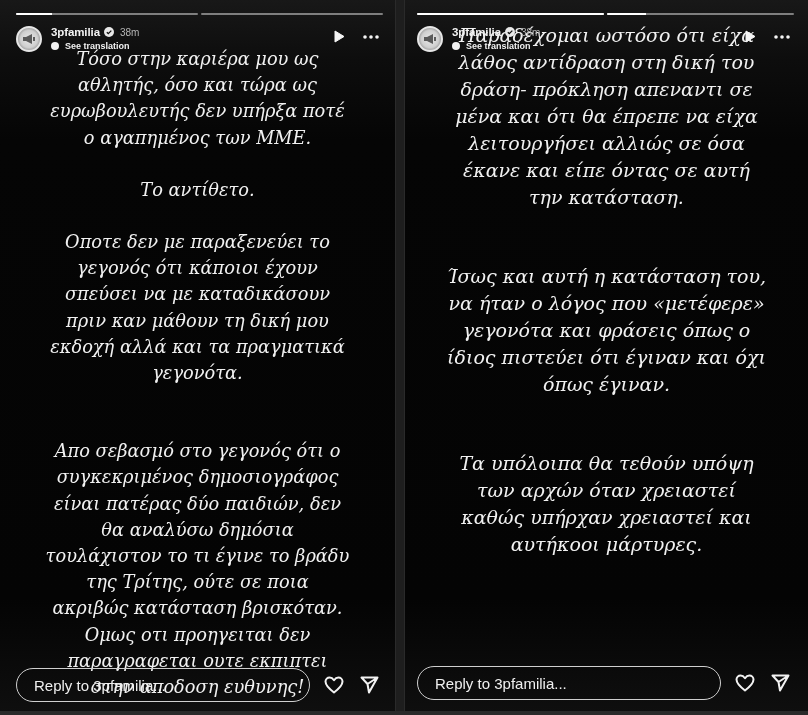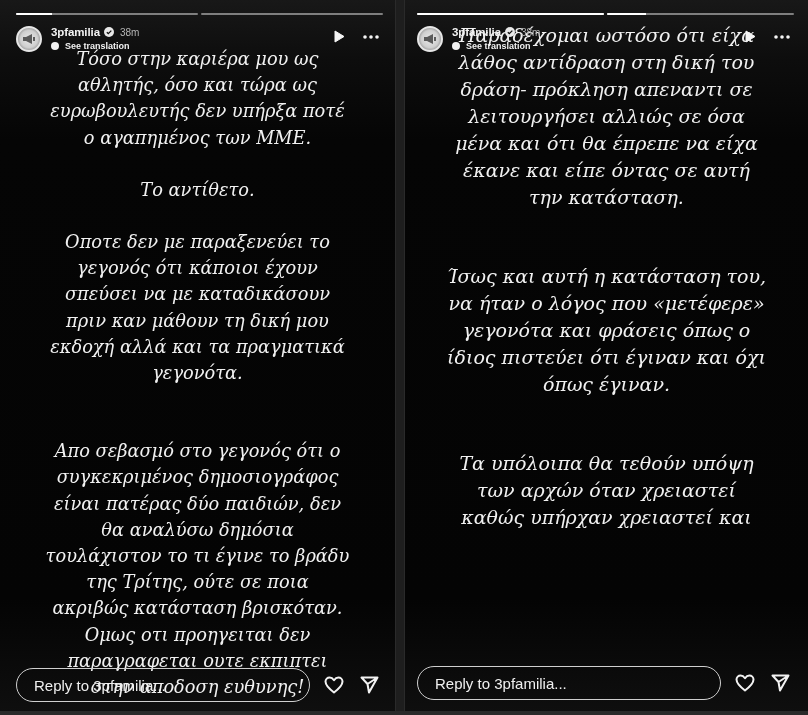--- a/index.html
+++ b/index.html
@@ -179,36 +179,37 @@
     <div class="seg">
         <div class="fill" style="width: 21%;"></div>
       </div>
   </div>
 
   <div class="body-text">
     <div class="para big-gap">
       <span class="line">Παραδέχομαι ωστόσο ότι είχα</span>
       <span class="line">λάθος αντίδραση στη δική του</span>
       <span class="line">δράση- πρόκληση απεναντι σε</span>
+      <span class="line">μένα  και ότι θα έπρεπε να είχα</span>
       <span class="line">λειτουργήσει αλλιώς σε όσα</span>
-      <span class="line">μένα  και ότι θα έπρεπε να είχα</span>
       <span class="line">έκανε και είπε όντας σε αυτή</span>
       <span class="line">την κατάσταση.</span>
     </div>
     <div class="para big-gap">
       <span class="line">Ίσως και αυτή η κατάσταση του,</span>
       <span class="line">να ήταν ο λόγος που «μετέφερε»</span>
       <span class="line">γεγονότα και φράσεις όπως ο</span>
       <span class="line">ίδιος πιστεύει ότι έγιναν και όχι</span>
       <span class="line">όπως έγιναν.</span>
     </div>
     <div class="para">
       <span class="line">Τα υπόλοιπα θα τεθούν υπόψη</span>
       <span class="line">των αρχών όταν χρειαστεί</span>
       <span class="line">καθώς υπήρχαν χρειαστεί και</span>
+      <span class="line">αυτήκοοι μάρτυρες.</span>
     </div>
   </div>
 
   <div class="header">
     <div class="avatar">
       <svg width="14" height="12" viewBox="0 0 14 12">
         <path d="M1 4 h3 l6 -3 v10 l-6 -3 h-3 z" fill="#5a5a5a"></path>
         <rect x="11" y="4" width="2" height="4" fill="#5a5a5a"></rect>
       </svg>
     </div>

